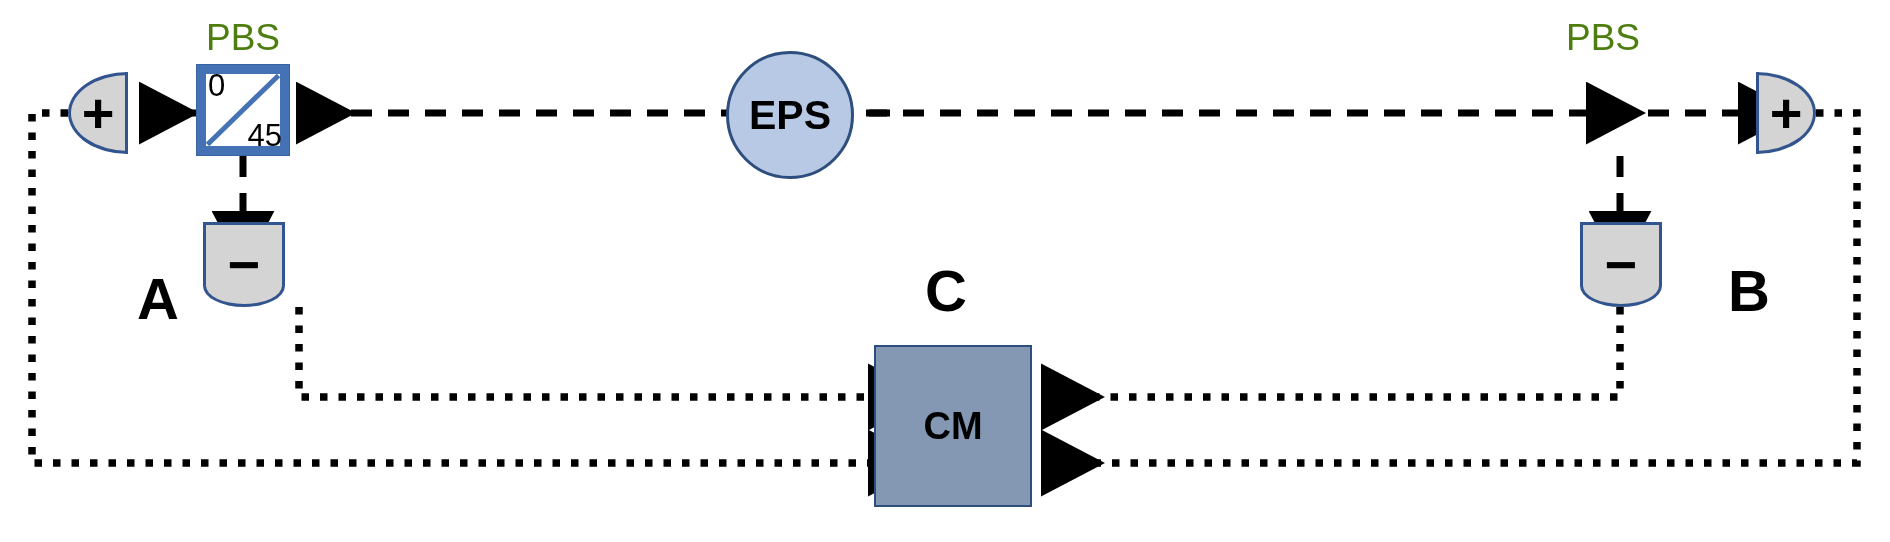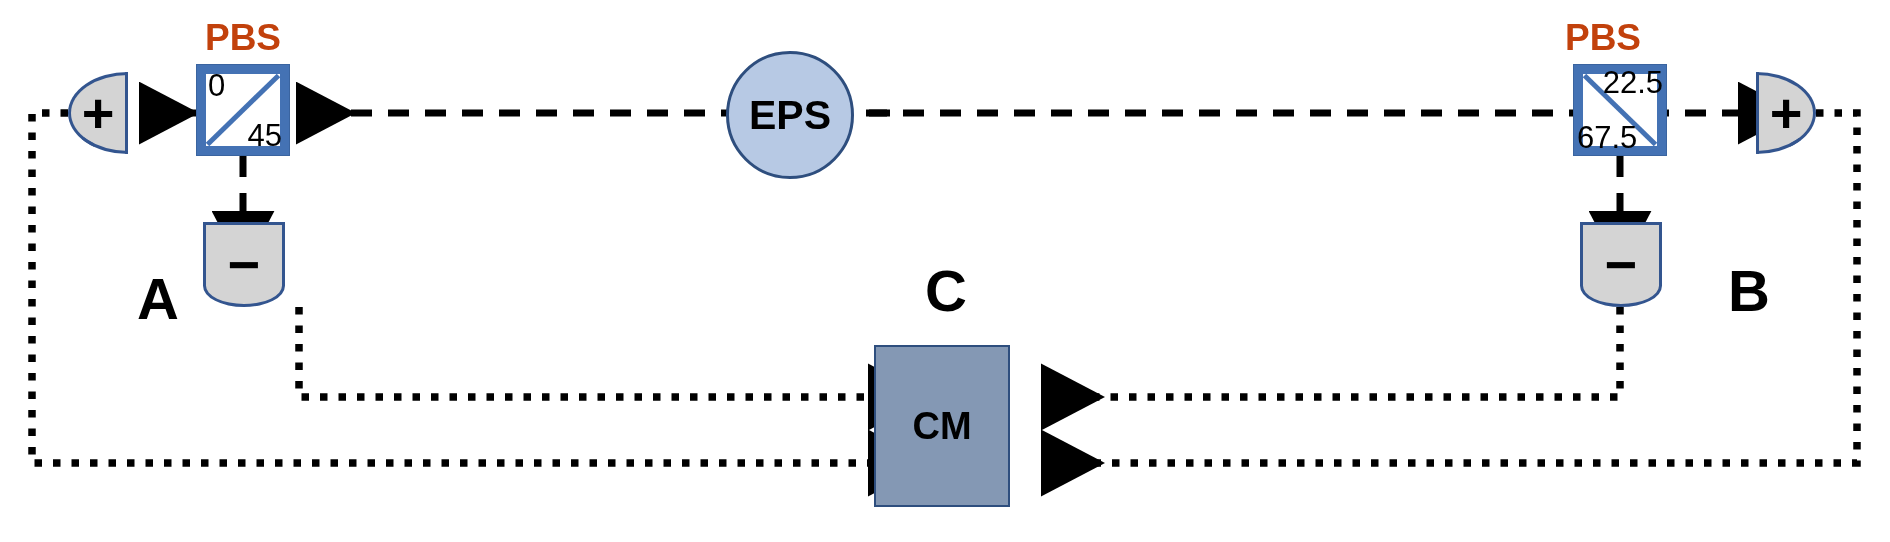--- a/index.html
+++ b/index.html
@@ -85,22 +85,22 @@
     position: absolute;
     font-size: 31px;
     font-weight: normal;
     color: #000;
     line-height: 1;
     white-space: nowrap;
   }
   .pbs-title {
     position: absolute;
     font-size: 37px;
-    font-weight: bold;
-    color: #c2410c;
+    font-weight: normal;
+    color: #4d7c0f;
     white-space: nowrap;
   }
 
   
   .detector {
     position: absolute;
     background: #D4D4D4;
     border: 3px solid #33558F;
     box-sizing: border-box;
     display: flex;
@@ -201,35 +201,26 @@
   </div>
 
   <div class="region-letter" style="left:137px; top:270px;">A</div>
 
   <div class="eps-circle" style="left:726px; top:51px; width:128px; height:128px;">
     <span class="eps-text">EPS</span>
   </div>
 
   <div class="region-letter" style="left:925px; top:262px;">C</div>
 
-  <div class="cm-box" style="left:874px; top:345px; width:136px; height:162px;">
+  <div class="cm-box" style="left:874px; top:345px; width:158px; height:162px;">
     <span class="cm-text">CM</span>
   </div>
 
   <div class="pbs-title" style="left:1553px; top:17px; width:100px; text-align:center;">PBS</div>
 
-  <div class="pbs" style="left:1573px; top:64px; width:94px; height:92px;">
-    <div class="pbs-inner">
-      <svg viewBox="0 0 100 100" preserveAspectRatio="none">
-        <line x1="2" y1="2" x2="98" y2="98" stroke="#4472B4" stroke-width="5" vector-effect="non-scaling-stroke"></line>
-      </svg>
-      <span class="pbs-ang" style="right:-6px; top:-7px;">22.5</span>
-      <span class="pbs-ang" style="left:-6px; bottom:-7px;">67.5</span>
-    </div>
-  </div>
 
   <div class="detector det-flat-left" style="left:1756px; top:72px; width:60px; height:82px;">
     <span class="det-sign">+</span>
   </div>
 
   <div class="detector det-flat-top" style="left:1580px; top:222px; width:82px; height:85px;">
     <span class="det-sign det-sign-minus">−</span>
   </div>
 
   <div class="region-letter" style="left:1728px; top:262px;">B</div>

